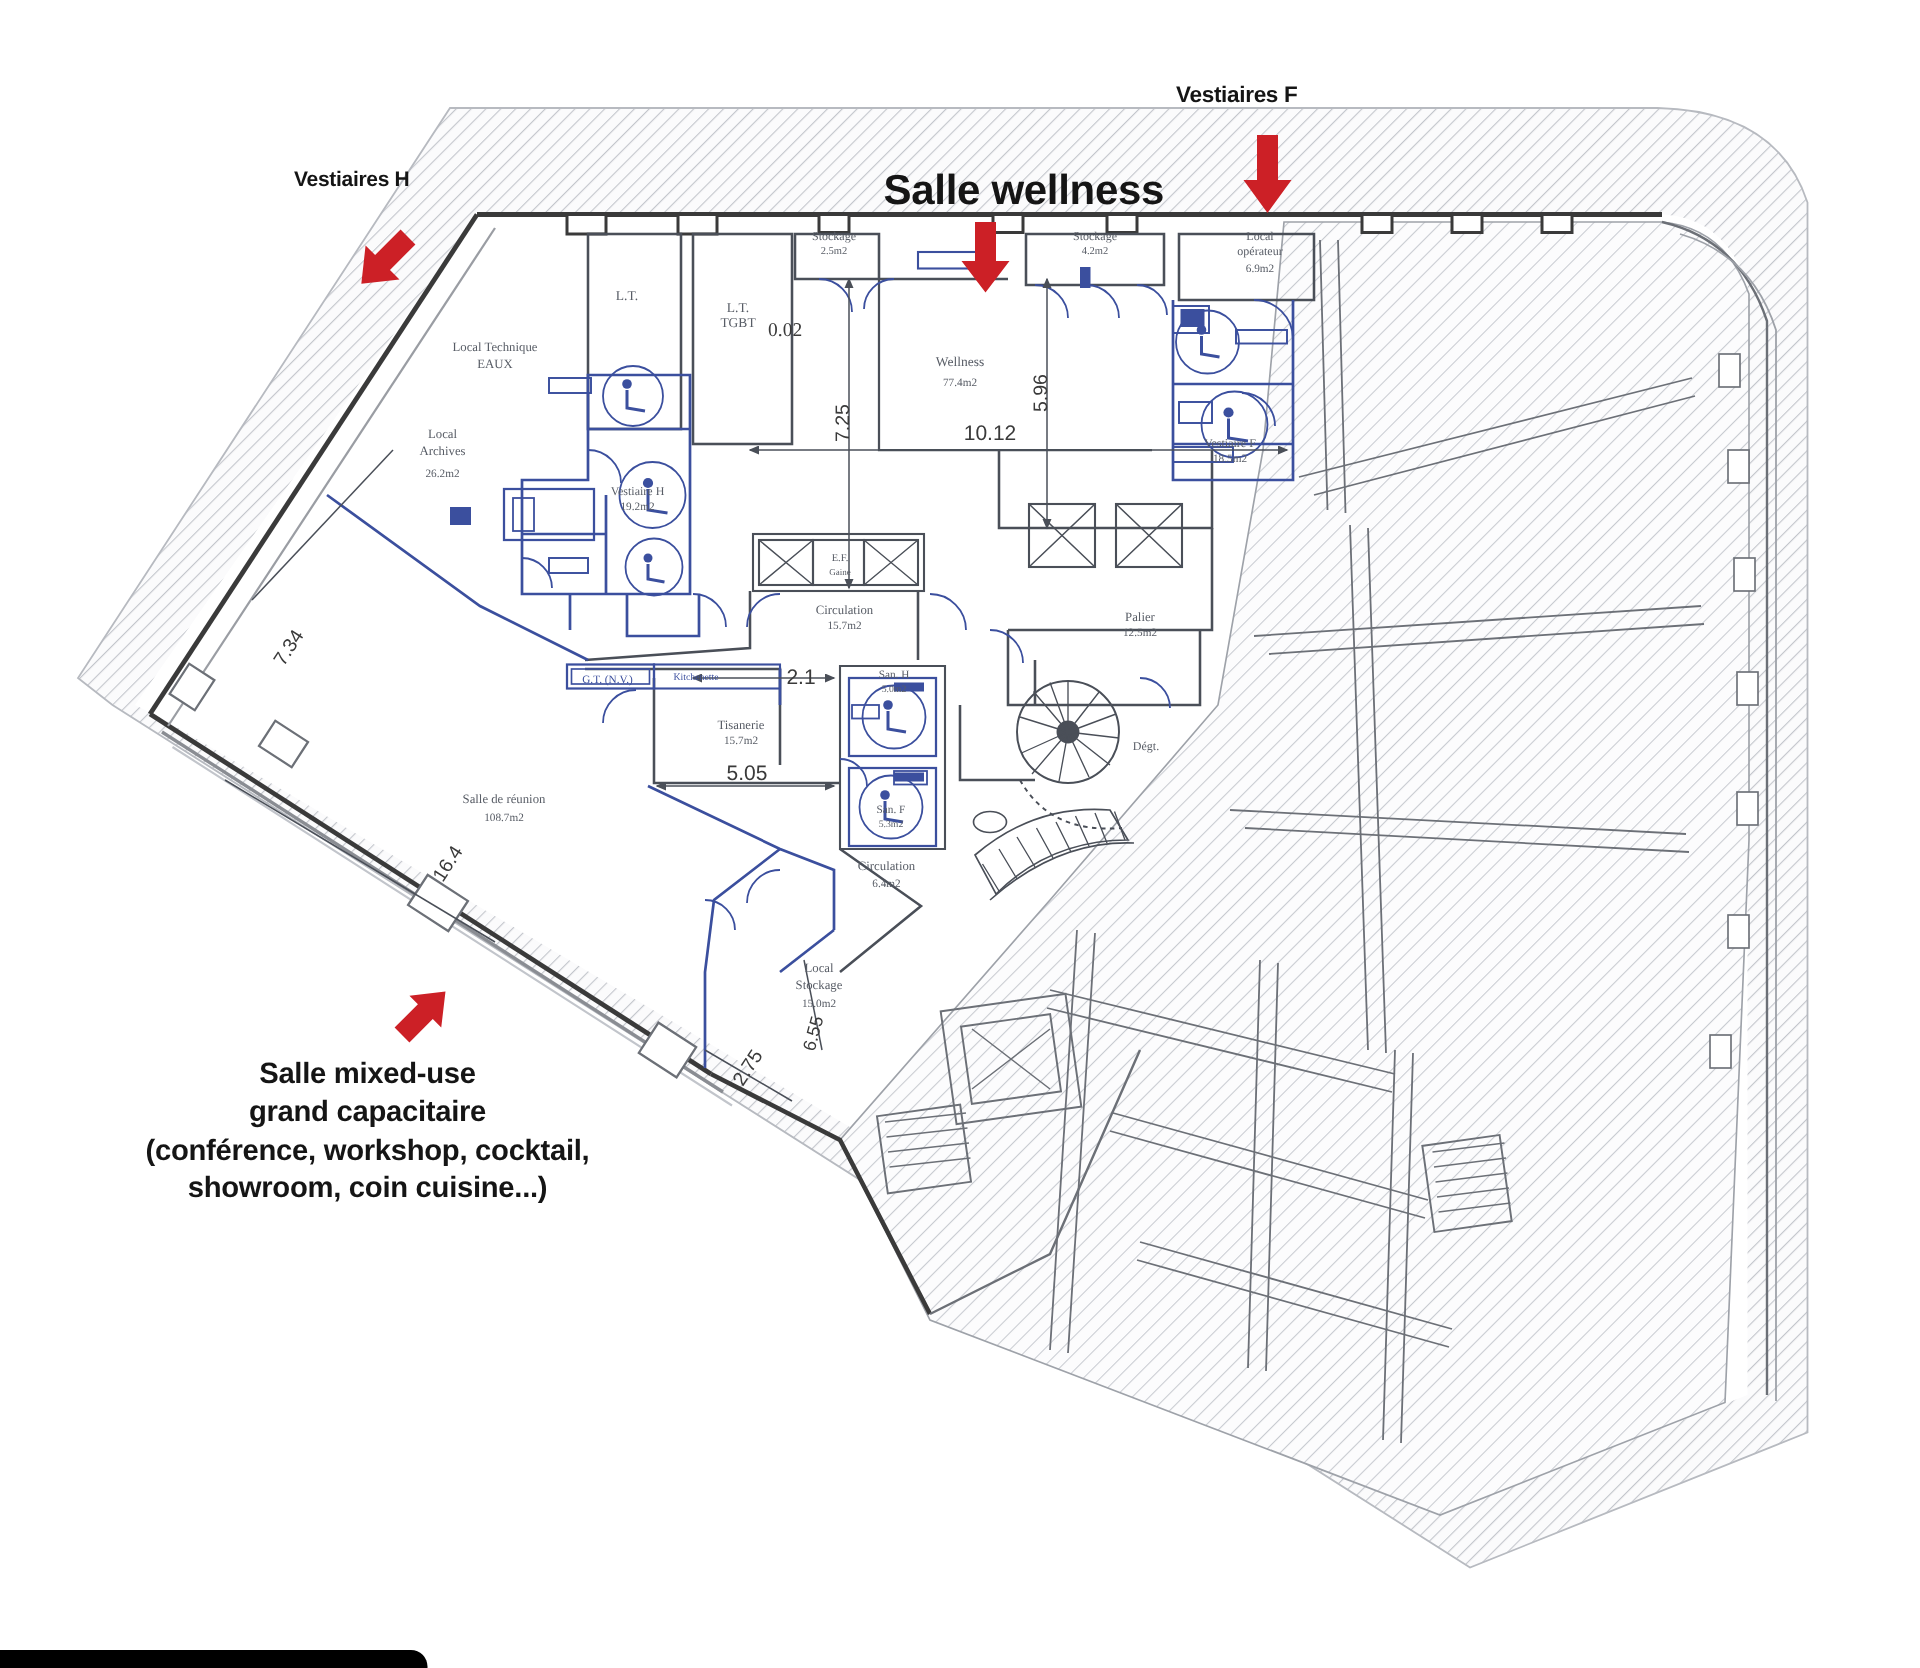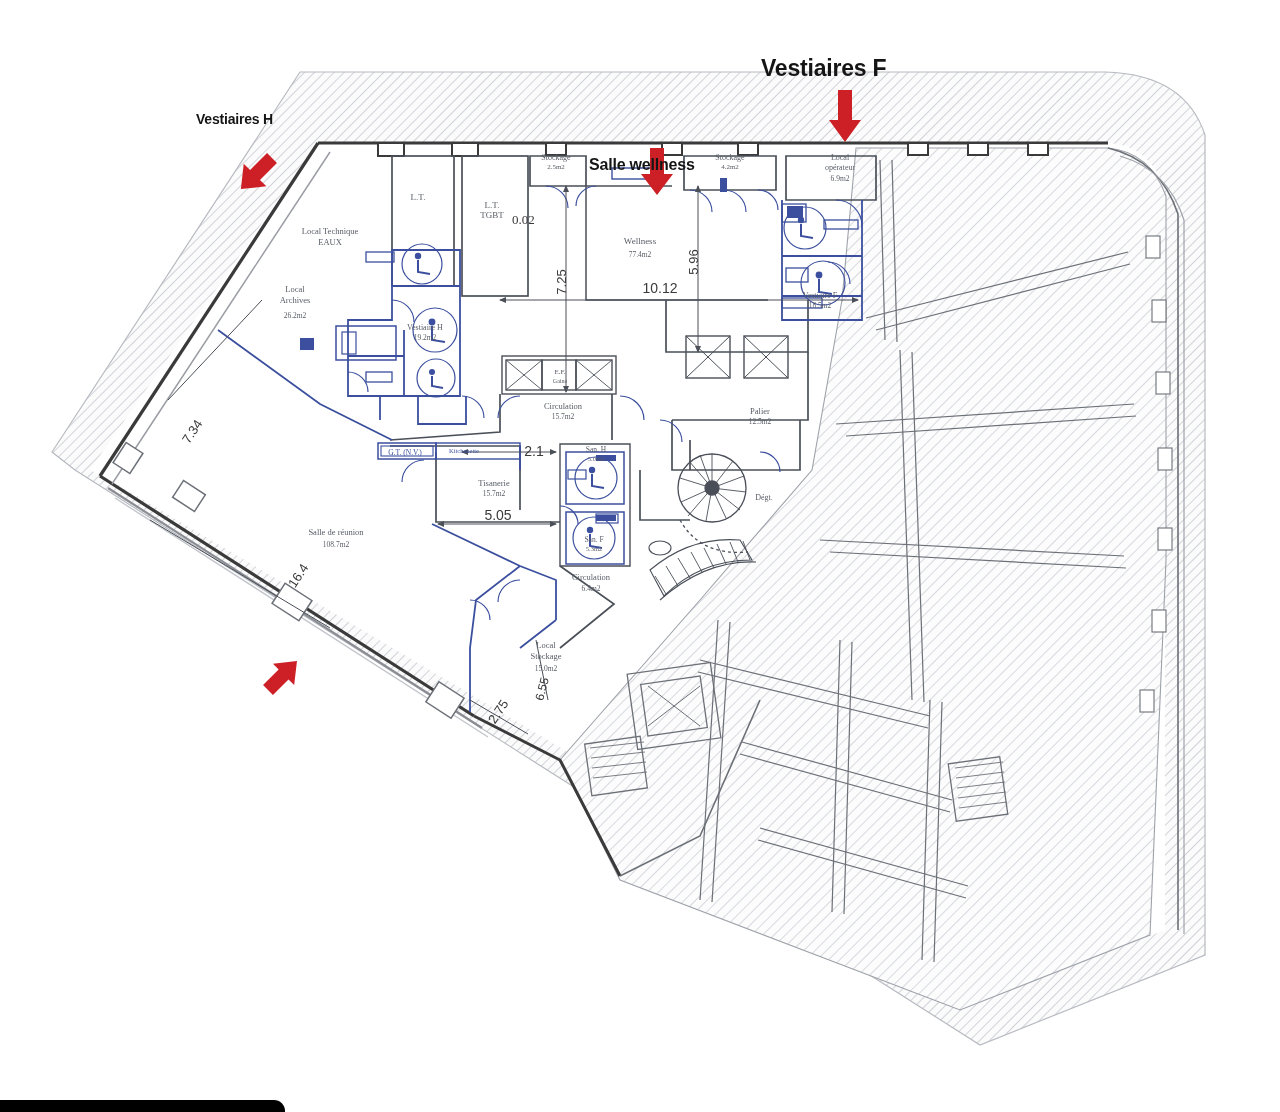--- a/index.html
+++ b/index.html
@@ -16,22 +16,22 @@
   .callout{
     position:absolute;
     font-family:"Liberation Sans", sans-serif;
     font-weight:700;
     color:#151515;
     letter-spacing:-0.2px;
     white-space:nowrap;
     line-height:1.18;
   }
   #cal-vest-h{left:196px;top:111px;font-size:14px;}
-  #cal-wellness{left:589px;top:110px;font-size:16px;margin-top:46px;}
-  #cal-vest-f{left:761px;top:55px;font-size:23px;}
+  #cal-wellness{left:589px;top:110px;font-size:28px;}
+  #cal-vest-f{left:784px;top:55px;font-size:15px;}
   #cal-mixed{
     left:85px;top:704px;font-size:19.5px;text-align:center;
     white-space:normal;width:320px;line-height:1.30;
   }
   #cal-mixed span{display:block;}
 
   
   #bezel{
     position:absolute;left:0;bottom:0;width:285px;height:12px;
     background:#000000;border-top-right-radius:11px;
@@ -436,15 +436,21 @@
       </g>
     </g>
   </svg>
 
   <div class="callout" id="cal-vest-h">Vestiaires H</div>
 
   <div class="callout" id="cal-wellness">Salle wellness</div>
 
   <div class="callout" id="cal-vest-f">Vestiaires F</div>
 
+  <div class="callout" id="cal-mixed">
+    <span>Salle mixed-use</span>
+    <span>grand capacitaire</span>
+    <span>(conférence, workshop, cocktail,</span>
+    <span>showroom, coin cuisine...)</span>
+  </div>
 
   <div id="bezel"></div>
 </div>
 
 </body></html>

